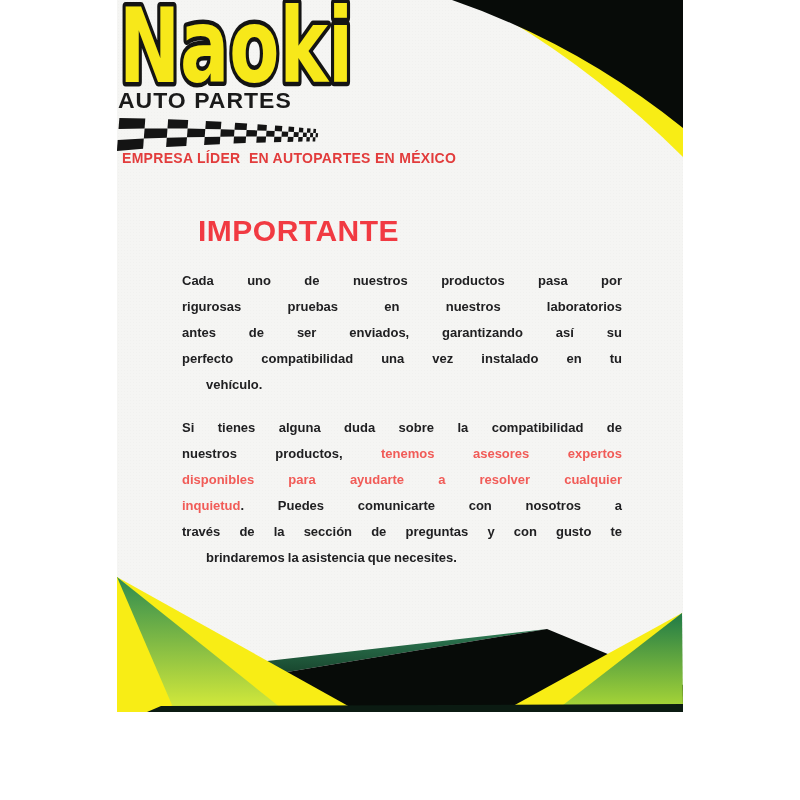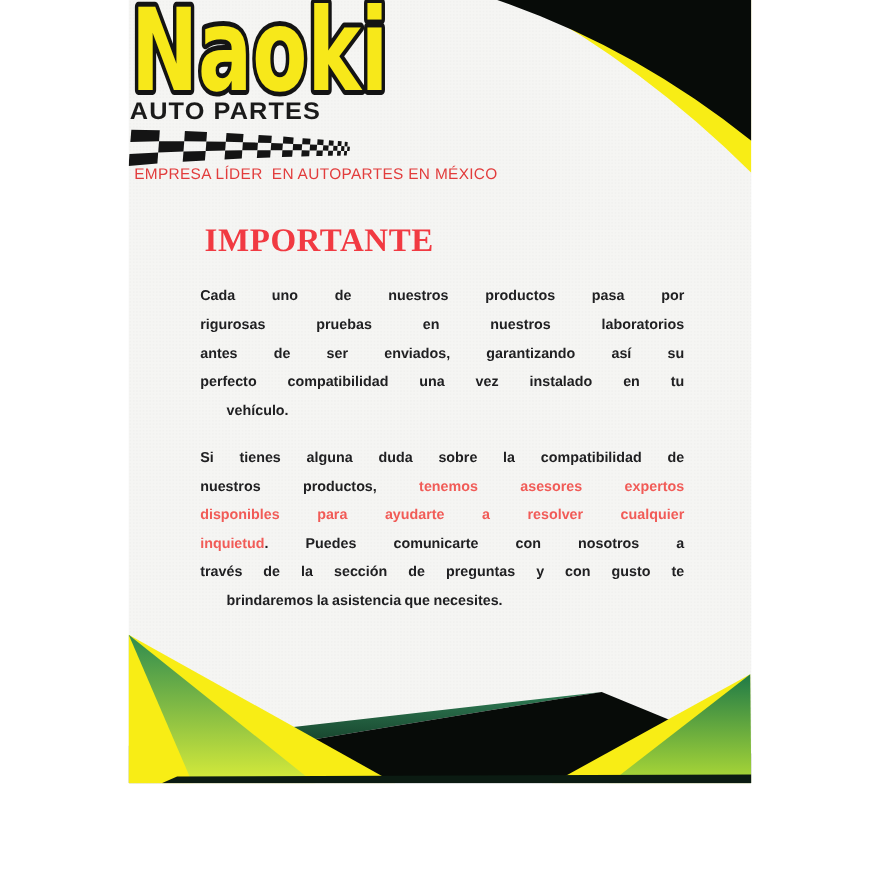--- a/index.html
+++ b/index.html
@@ -31,29 +31,29 @@
   .autopartes{
     position:absolute;left:1px;top:88px;
     font-weight:bold;font-size:23px;letter-spacing:1px;
     color:var(--subtext-black,#1a1a1a);
     transform:scaleY(0.95);transform-origin:left top;
   }
   .flag-svg{position:absolute;left:0;top:116px;display:block;}
   .flag-svg polygon{fill:var(--outline-black,#141414);}
   .tagline{
     position:absolute;left:5px;top:150px;
-    font-weight:normal;font-size:14px;letter-spacing:0.3px;
+    font-weight:bold;font-size:14px;letter-spacing:0.3px;
     color:var(--tagline-red,#e23c3c);
     white-space:pre;
   }
   
   .main-text{position:absolute;left:65px;top:197px;width:440px;}
   .heading{
-    margin:4px;font-size:30px;font-weight:800;letter-spacing:0.5px;
-    color:var(--heading-red,#f13a42);line-height:36px;font-family:Liberation Serif, serif;
+    margin:16px;font-size:30px;font-weight:800;letter-spacing:0.5px;
+    color:var(--heading-red,#f13a42);line-height:36px;
   }
   .para{margin-top:17px;}
   .para:first-of-type{margin-top:19px;}
   .line{
     font-weight:bold;font-size:13px;line-height:26px;
     color:var(--body-text,#202022);
     text-align:justify;text-align-last:justify;
     word-spacing:-0.5px;
   }
   .line.end{text-align-last:left;margin-left:24px;}

